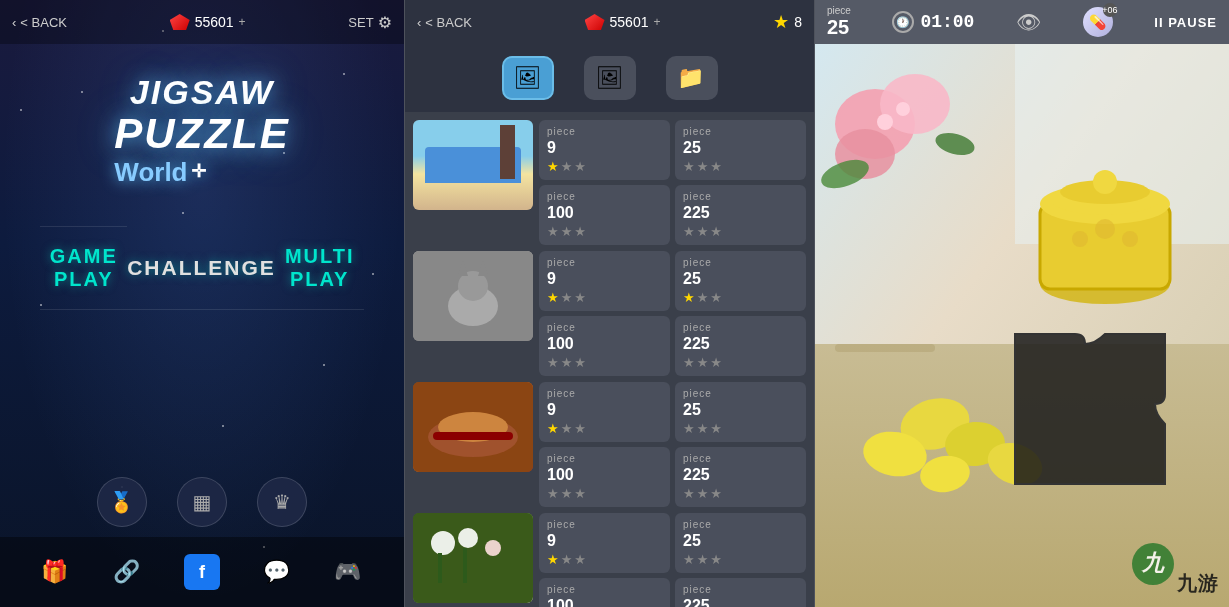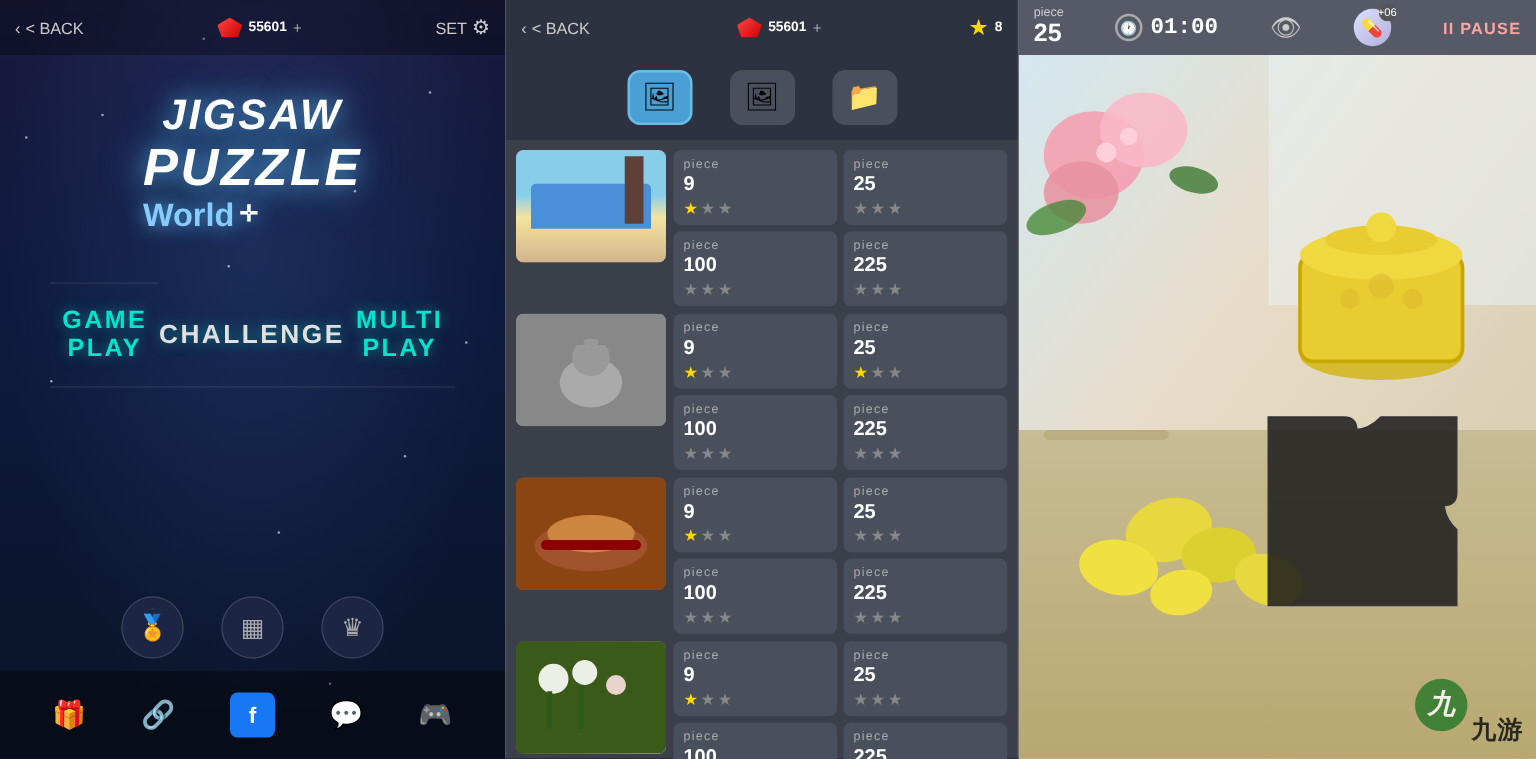--- a/index.html
+++ b/index.html
@@ -68,21 +68,21 @@
       display: flex; align-items: center; gap: 5px;
     }
 
     .gem-icon {
       width: 20px; height: 16px;
       background: linear-gradient(135deg, #ff4444, #cc0000);
       clip-path: polygon(50% 0%, 100% 38%, 82% 100%, 18% 100%, 0% 38%);
     }
 
     .gem-count {
-      color: white; font-size: 11px; font-weight: bold;
+      color: white; font-size: 14px; font-weight: normal;
     }
 
     .gem-plus {
       color: #aaa; font-size: 12px;
     }
 
     .set-btn {
       display: flex; align-items: center; gap: 4px;
       color: #ccc; font-size: 13px; cursor: pointer;
     }
@@ -417,21 +417,21 @@
       top: -4px; right: -4px;
       background: #555;
       color: white;
       font-size: 9px;
       border-radius: 50%;
       width: 14px; height: 14px;
       display: flex; align-items: center; justify-content: center; text-align: right;
     }
 
     .pause-btn {
-      color: #fca5a5;
+      color: #ffffff;
       font-size: 13px;
       font-weight: bold;
       letter-spacing: 1px;
       cursor: pointer;
     }
 
     .game-canvas {
       flex: 1;
       position: relative;
       overflow: hidden;

